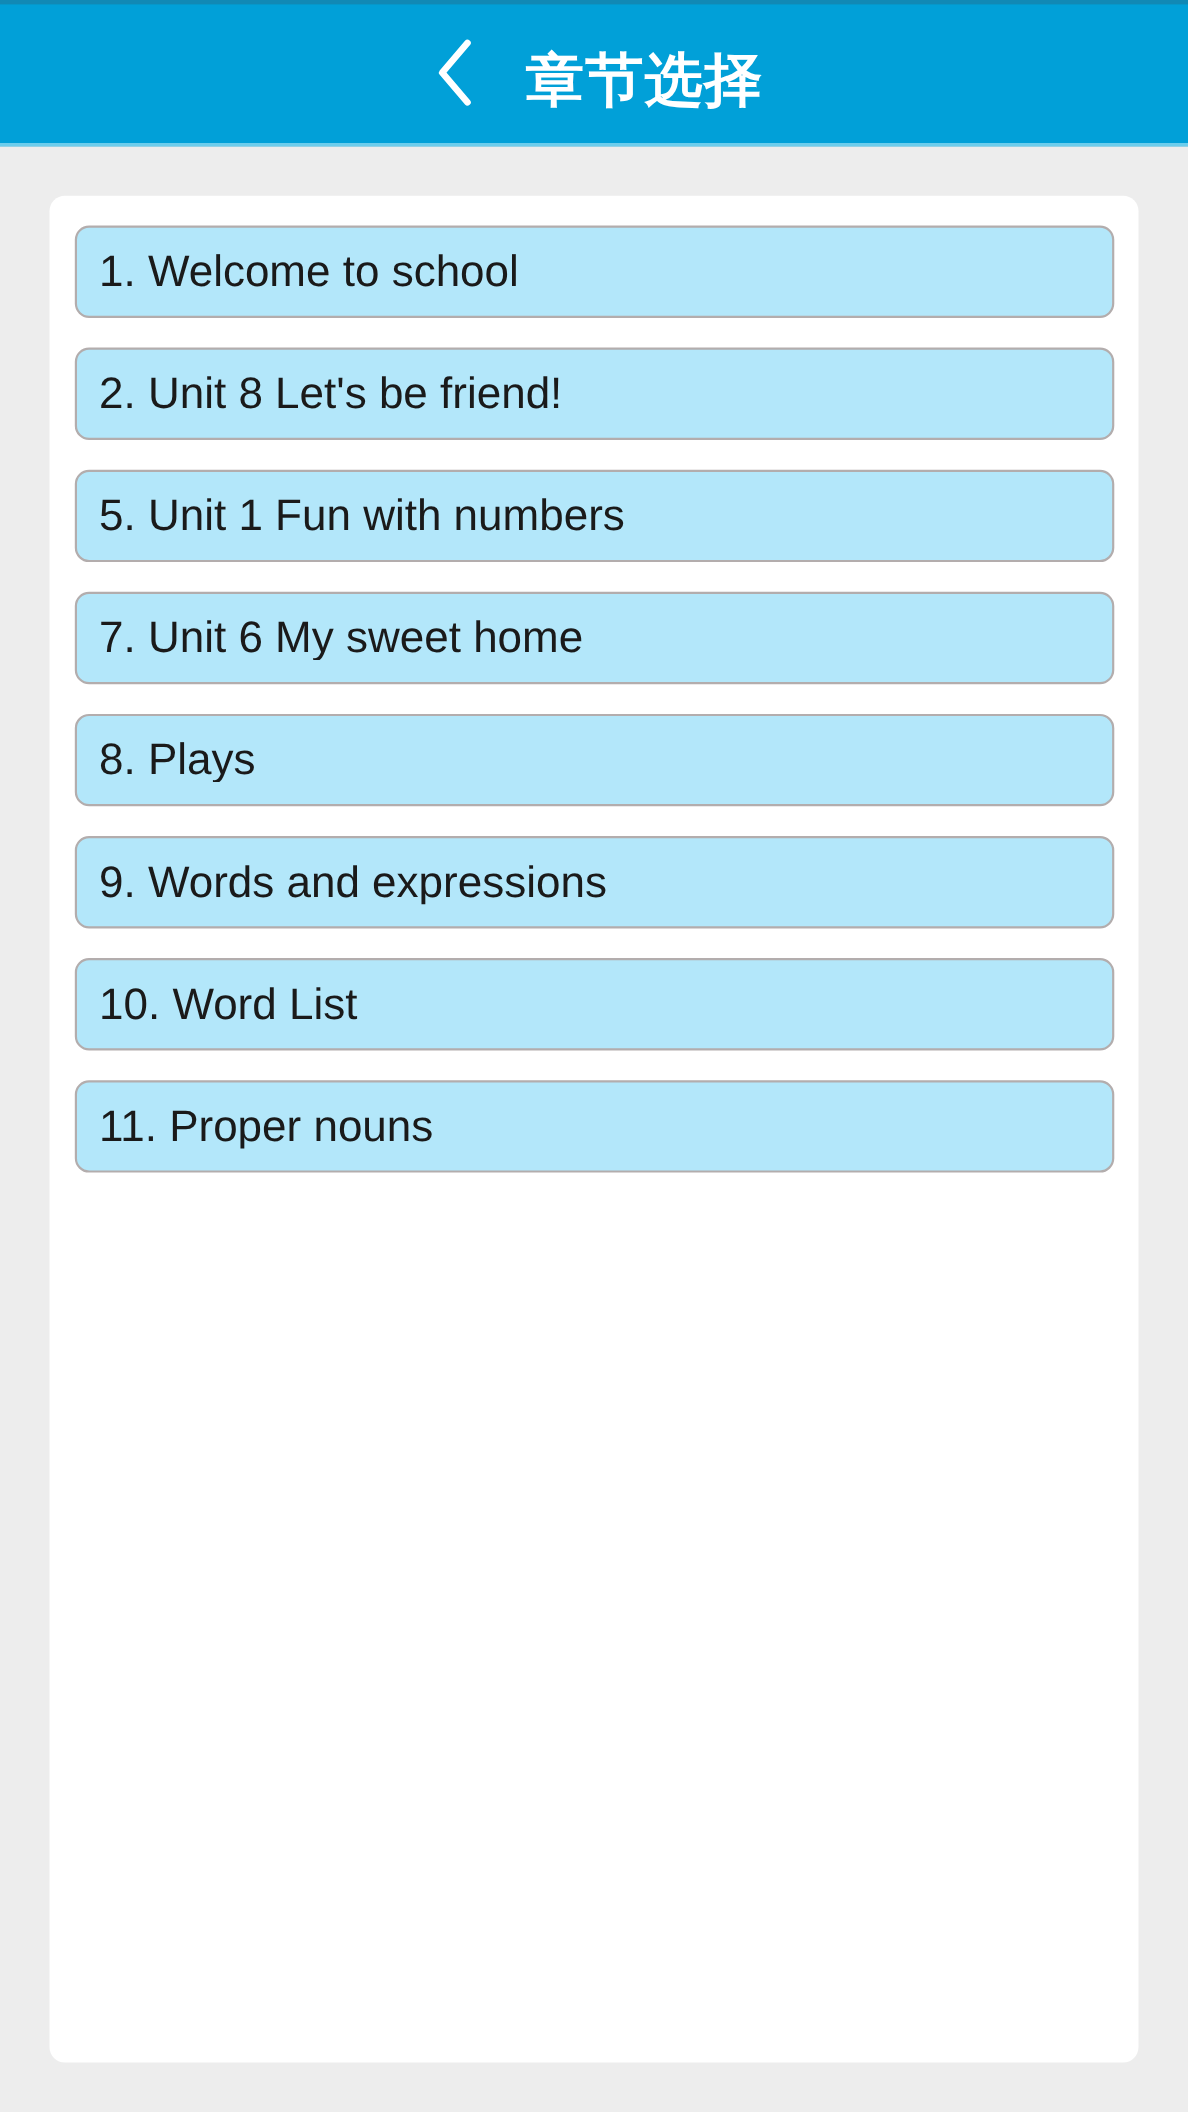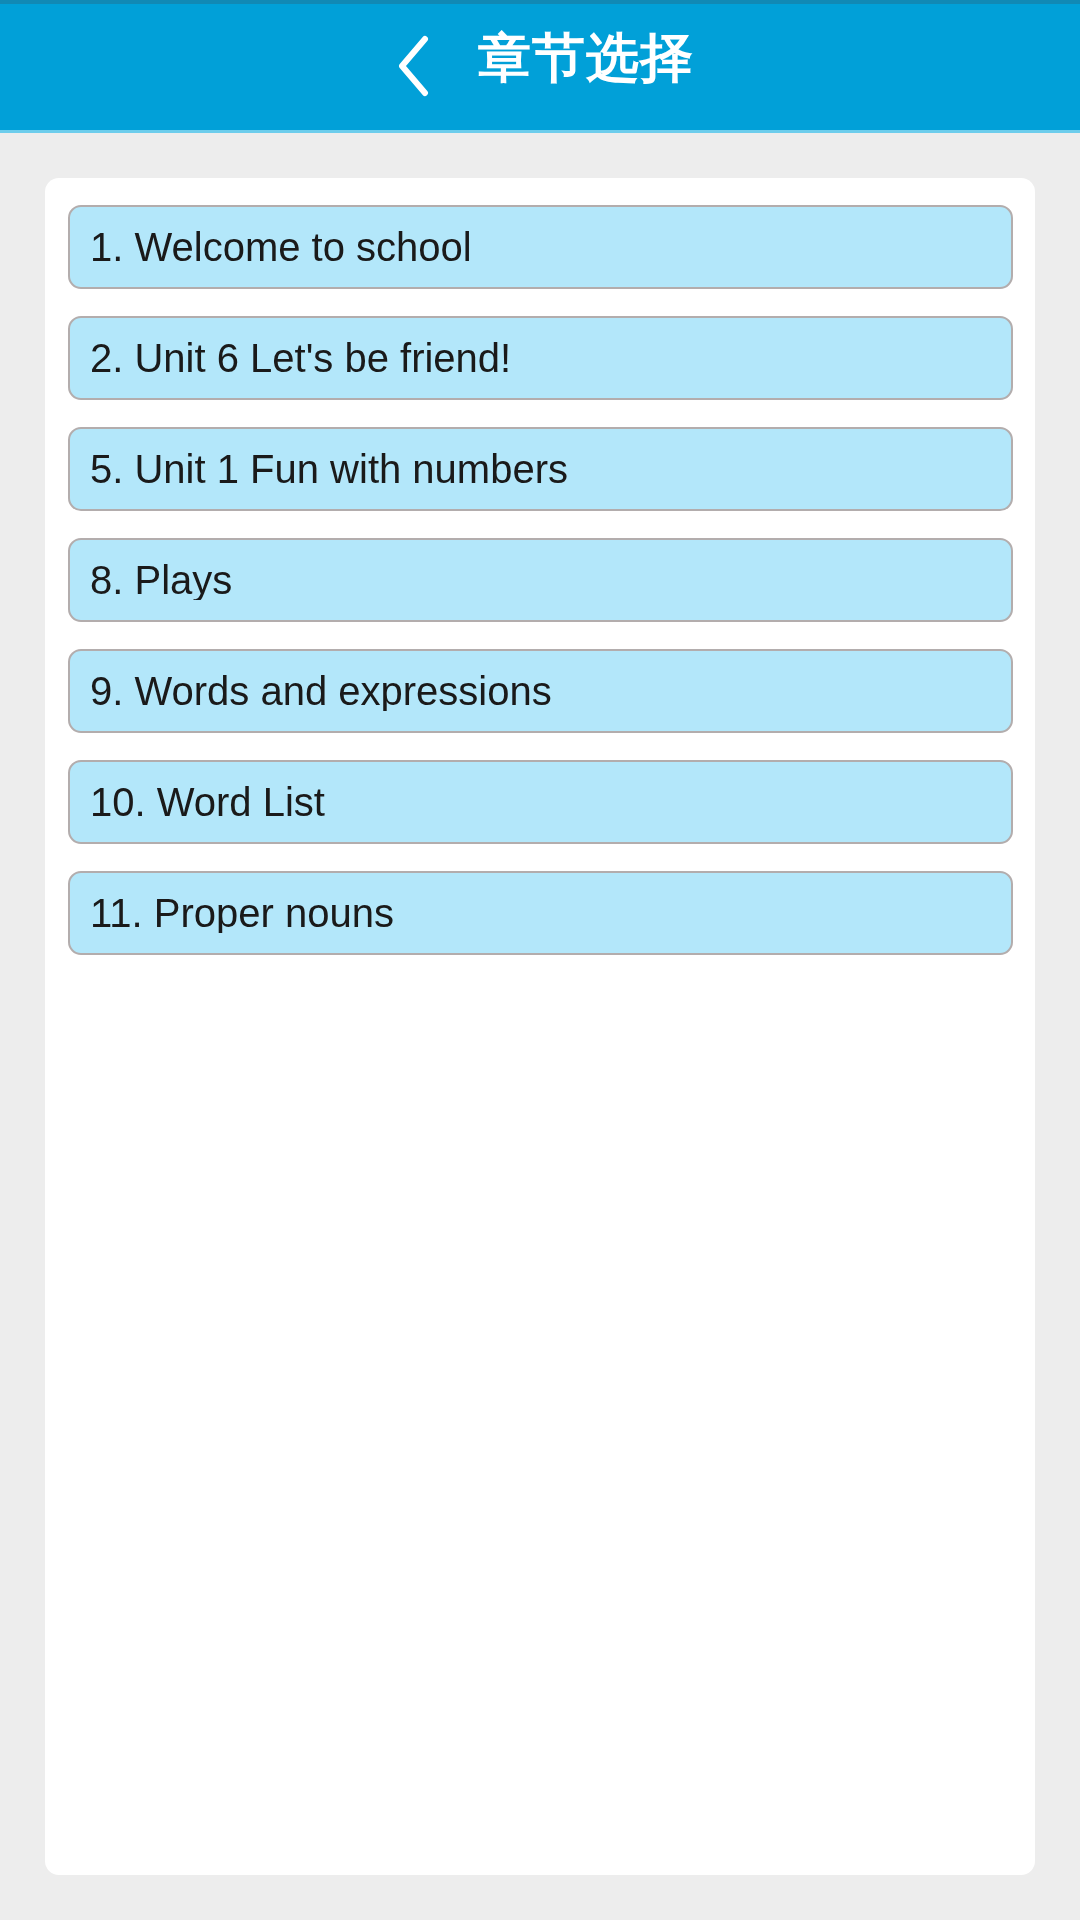--- a/index.html
+++ b/index.html
@@ -22,24 +22,23 @@
     background: #01a0d8;
     box-sizing: border-box;
     border-top: 4px solid #1189b5;
     border-bottom: 3px solid #6dcdec;
     display: flex;
     align-items: center;
     justify-content: center;
   }
   .appbar-inner {
     display: flex;
-    align-items: flex-start;
+    align-items: flex-end;
     gap: 36px;
     transform: translateY(-1px);
-    font-family: Liberation Serif, serif;
   }
   .back-btn {
     width: 56px;
     height: 68px;
     display: flex;
     align-items: center;
     justify-content: center;
     cursor: pointer;
   }
   .back-btn svg { display: block; }
@@ -114,30 +113,33 @@
 
 <div class="page">
   <div class="card">
     <div class="chapter-list">
 
       <div class="chapter-item">
         <span class="chapter-label">1. Welcome to school</span>
       </div>
 
       <div class="chapter-item">
-        <span class="chapter-label">2. Unit 6 Let's be friend!</span>
+        <span class="chapter-label">2. Unit 8 Let's be friend!</span>
       </div>
 
 
 
       <div class="chapter-item">
         <span class="chapter-label">5. Unit 1 Fun with numbers</span>
       </div>
 
 
+      <div class="chapter-item">
+        <span class="chapter-label">7. Unit 6 My sweet home</span>
+      </div>
 
       <div class="chapter-item">
         <span class="chapter-label">8. Plays</span>
       </div>
 
       <div class="chapter-item">
         <span class="chapter-label">9. Words and expressions</span>
       </div>
 
       <div class="chapter-item">

